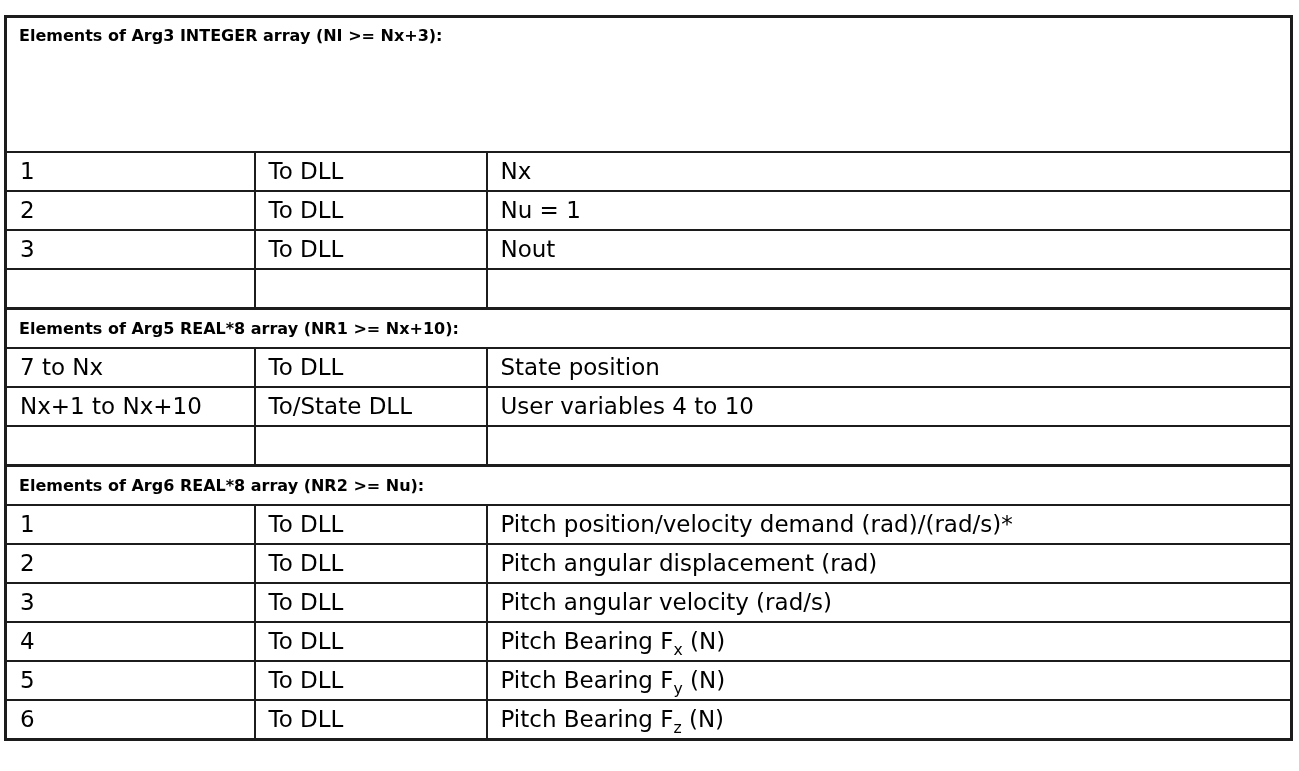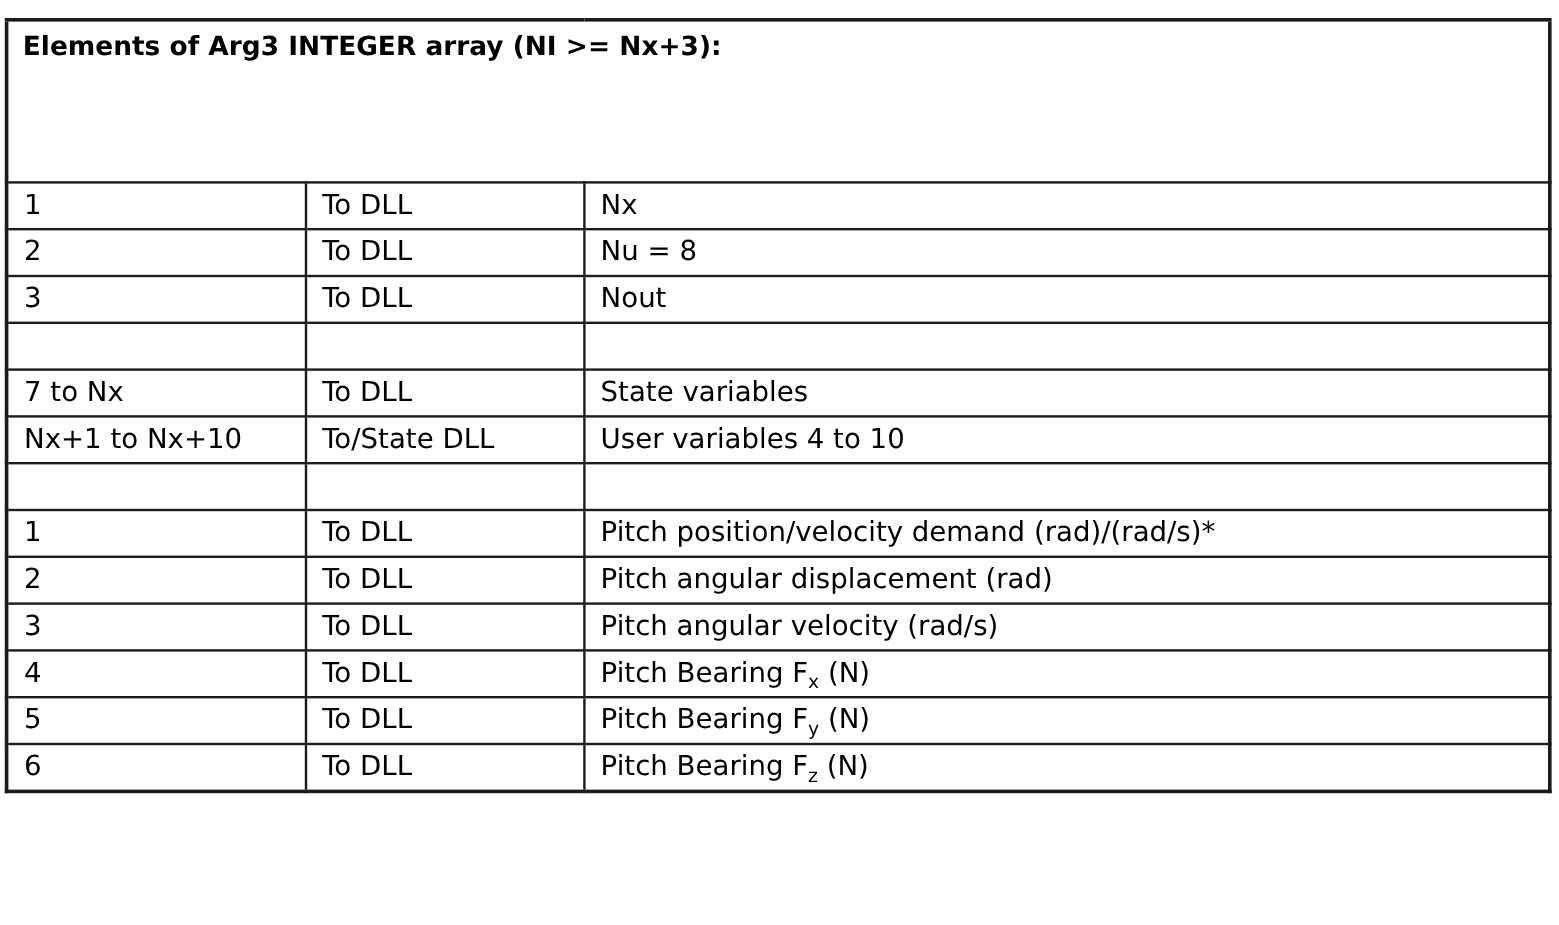--- a/index.html
+++ b/index.html
@@ -27,21 +27,21 @@
     font-size: 23px;
     line-height: 1.25;
     height: 37px;
     padding: 0 6px 0 13px;
     vertical-align: middle;
     white-space: nowrap;
     overflow: hidden;
   }
   td.section-header {
     font-weight: bold;
-    font-size: 22px;
+    font-size: 16px;
     border-top-width: 3px;
     padding-left: 12px;
   }
   td.tall {
     height: 125px;
     vertical-align: top;
     padding-top: 8px;
   }
   sub.force-sub {
     font-size: 0.68em;
@@ -63,49 +63,55 @@
       <td colspan="3" class="section-header tall">Elements of Arg3 INTEGER array (NI &gt;= Nx+3):</td>
     </tr>
     <tr>
       <td>1</td>
       <td>To DLL</td>
       <td>Nx</td>
     </tr>
     <tr>
       <td>2</td>
       <td>To DLL</td>
-      <td>Nu = 8</td>
+      <td>Nu = 1</td>
     </tr>
     <tr>
       <td>3</td>
       <td>To DLL</td>
       <td>Nout</td>
     </tr>
     <tr>
       <td></td>
       <td></td>
       <td></td>
     </tr>
 
     <tr>
+      <td colspan="3" class="section-header">Elements of Arg5 REAL*8 array (NR1 &gt;= Nx+10):</td>
+    </tr>
+    <tr>
       <td>7 to Nx</td>
       <td>To DLL</td>
-      <td>State variables</td>
+      <td>State position</td>
     </tr>
     <tr>
       <td>Nx+1 to Nx+10</td>
       <td>To/State DLL</td>
       <td>User variables 4 to 10</td>
     </tr>
     <tr>
       <td></td>
       <td></td>
       <td></td>
     </tr>
 
+    <tr>
+      <td colspan="3" class="section-header">Elements of Arg6 REAL*8 array (NR2 &gt;= Nu):</td>
+    </tr>
     <tr>
       <td>1</td>
       <td>To DLL</td>
       <td>Pitch position/velocity demand (rad)/(rad/s)*</td>
     </tr>
     <tr>
       <td>2</td>
       <td>To DLL</td>
       <td>Pitch angular displacement (rad)</td>
     </tr>

